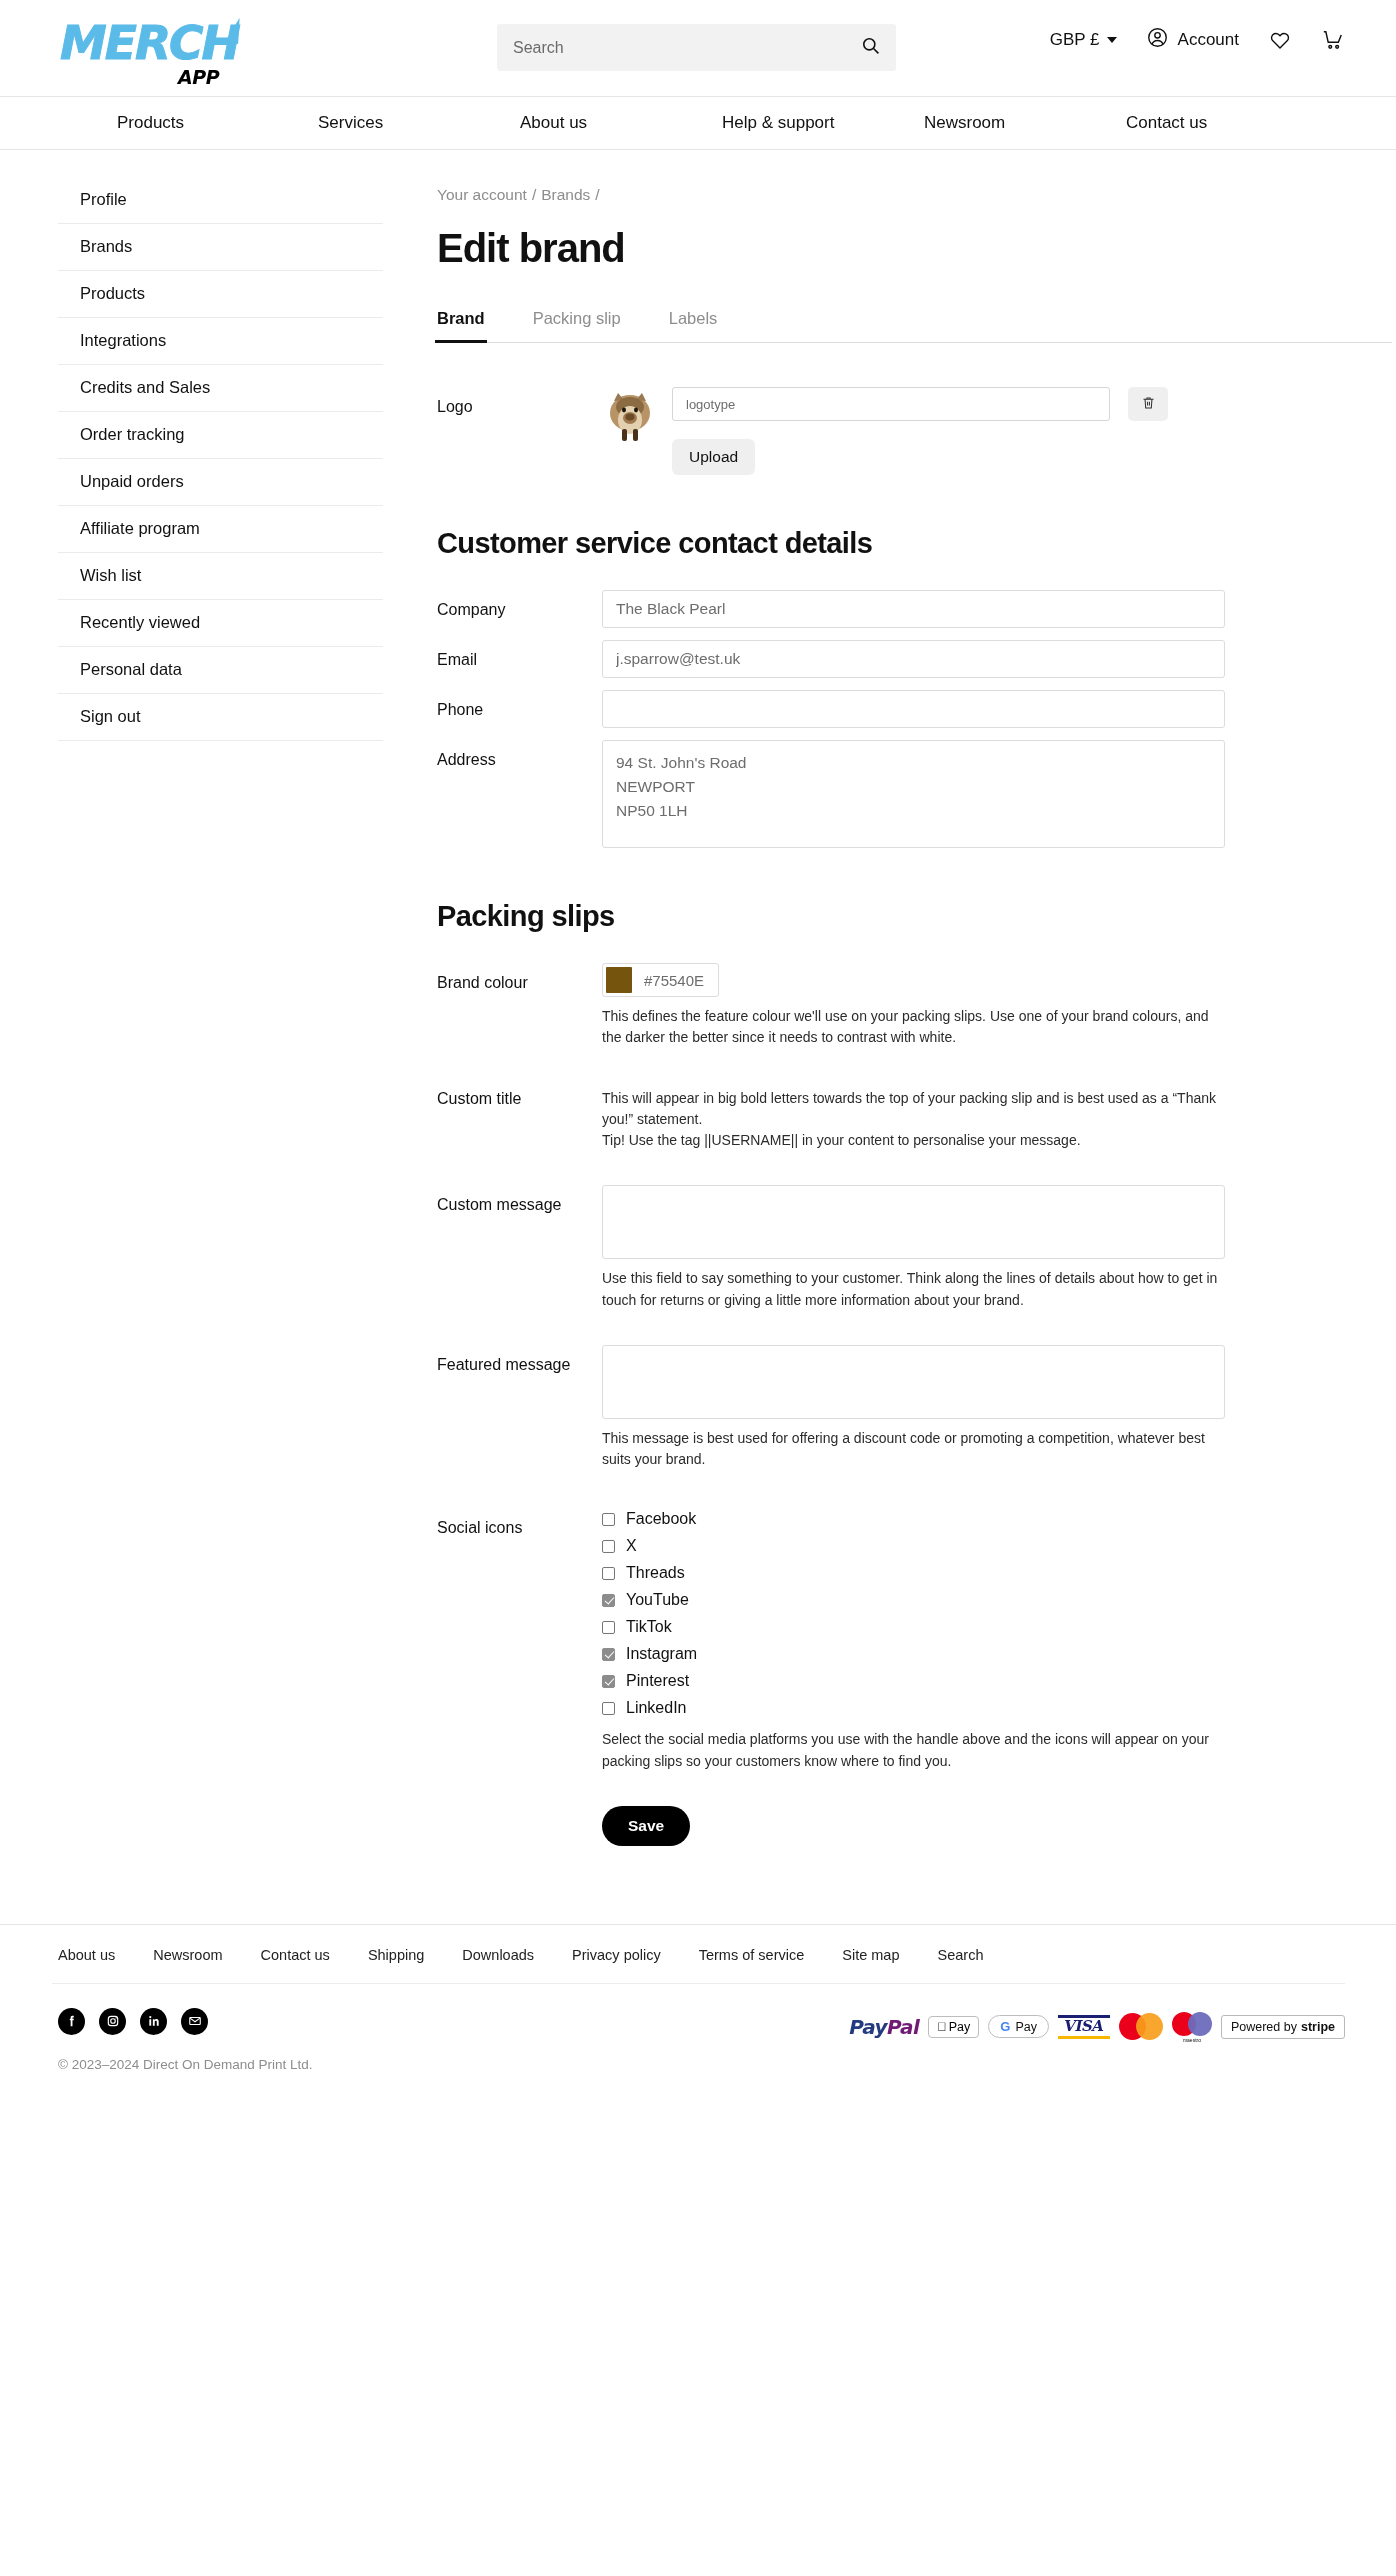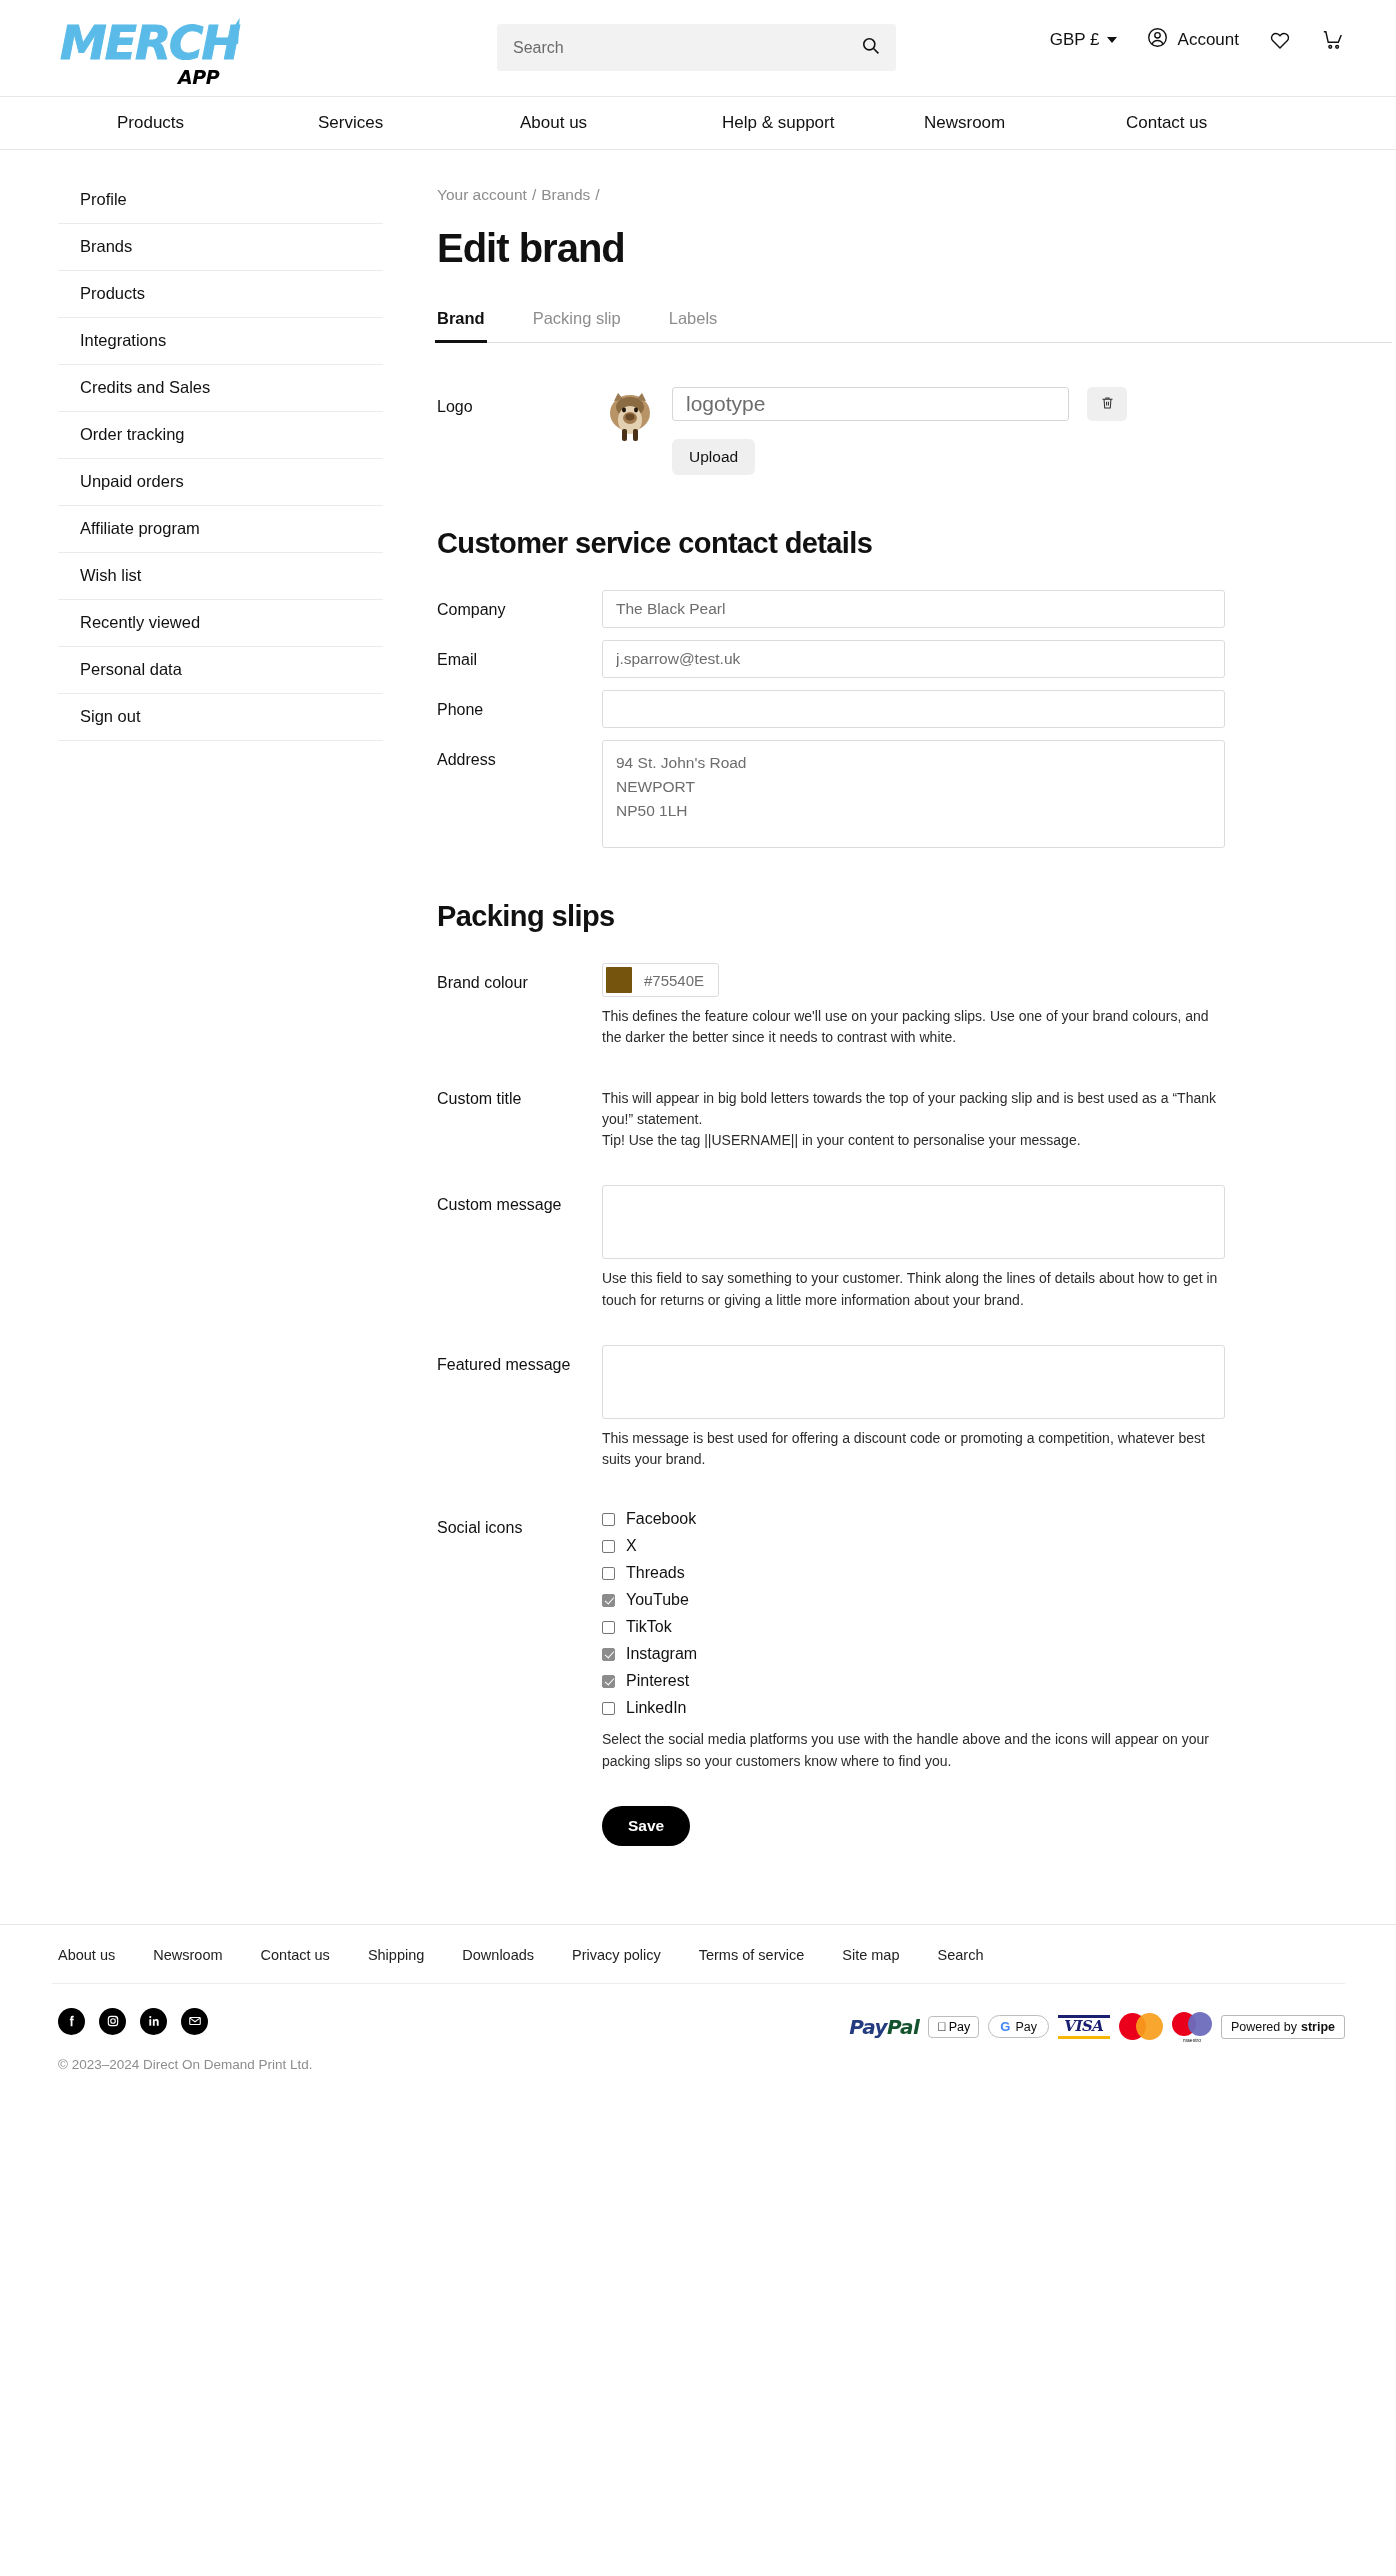--- a/index.html
+++ b/index.html
@@ -206,27 +206,27 @@
   .logo-row { display: flex; align-items: flex-start; gap: 14px; }
   .logo-thumb {
     width: 56px; height: 56px;
     border-radius: 50%;
     overflow: hidden;
     background: #fff;
     flex: 0 0 56px;
     display:flex; align-items:center; justify-content:center;
   }
   .logo-name-input {
-    width: 397px;
+    width: 438px;
     height: 34px;
     border: 1px solid #d6d6d6;
     border-radius: 3px;
     padding: 0 13px;
     font-family: "Liberation Sans", sans-serif;
-    font-size: 21px;
+    font-size: 13px;
     color: #6d6d6d;
     outline: none;
     background: #fff;
   }
   .logo-name-input::placeholder { color: #6d6d6d; }
   .trash-btn {
     width: 40px; height: 34px;
     background: #efefef;
     border: none;
     border-radius: 5px;
@@ -399,21 +399,21 @@
     font-weight: 700;
   }
   .pay-paypal {
     font-family: "DejaVu Sans", sans-serif;
     font-size: 20px;
     font-style: italic;
     font-weight: 700;
     letter-spacing: -0.5px;
   }
   .pp-a { color: #253b80; }
-  .pp-b { color: #14532d; text-align: right; }
+  .pp-b { color: #701a75; text-align: right; }
   .pay-box {
     border: 1px solid #bdbdbd;
     border-radius: 4px;
     padding: 3px 8px;
     background: #fff;
     font-size: 12.5px;
     color: #000;
     display: flex;
     align-items: center;
     gap: 2px;

